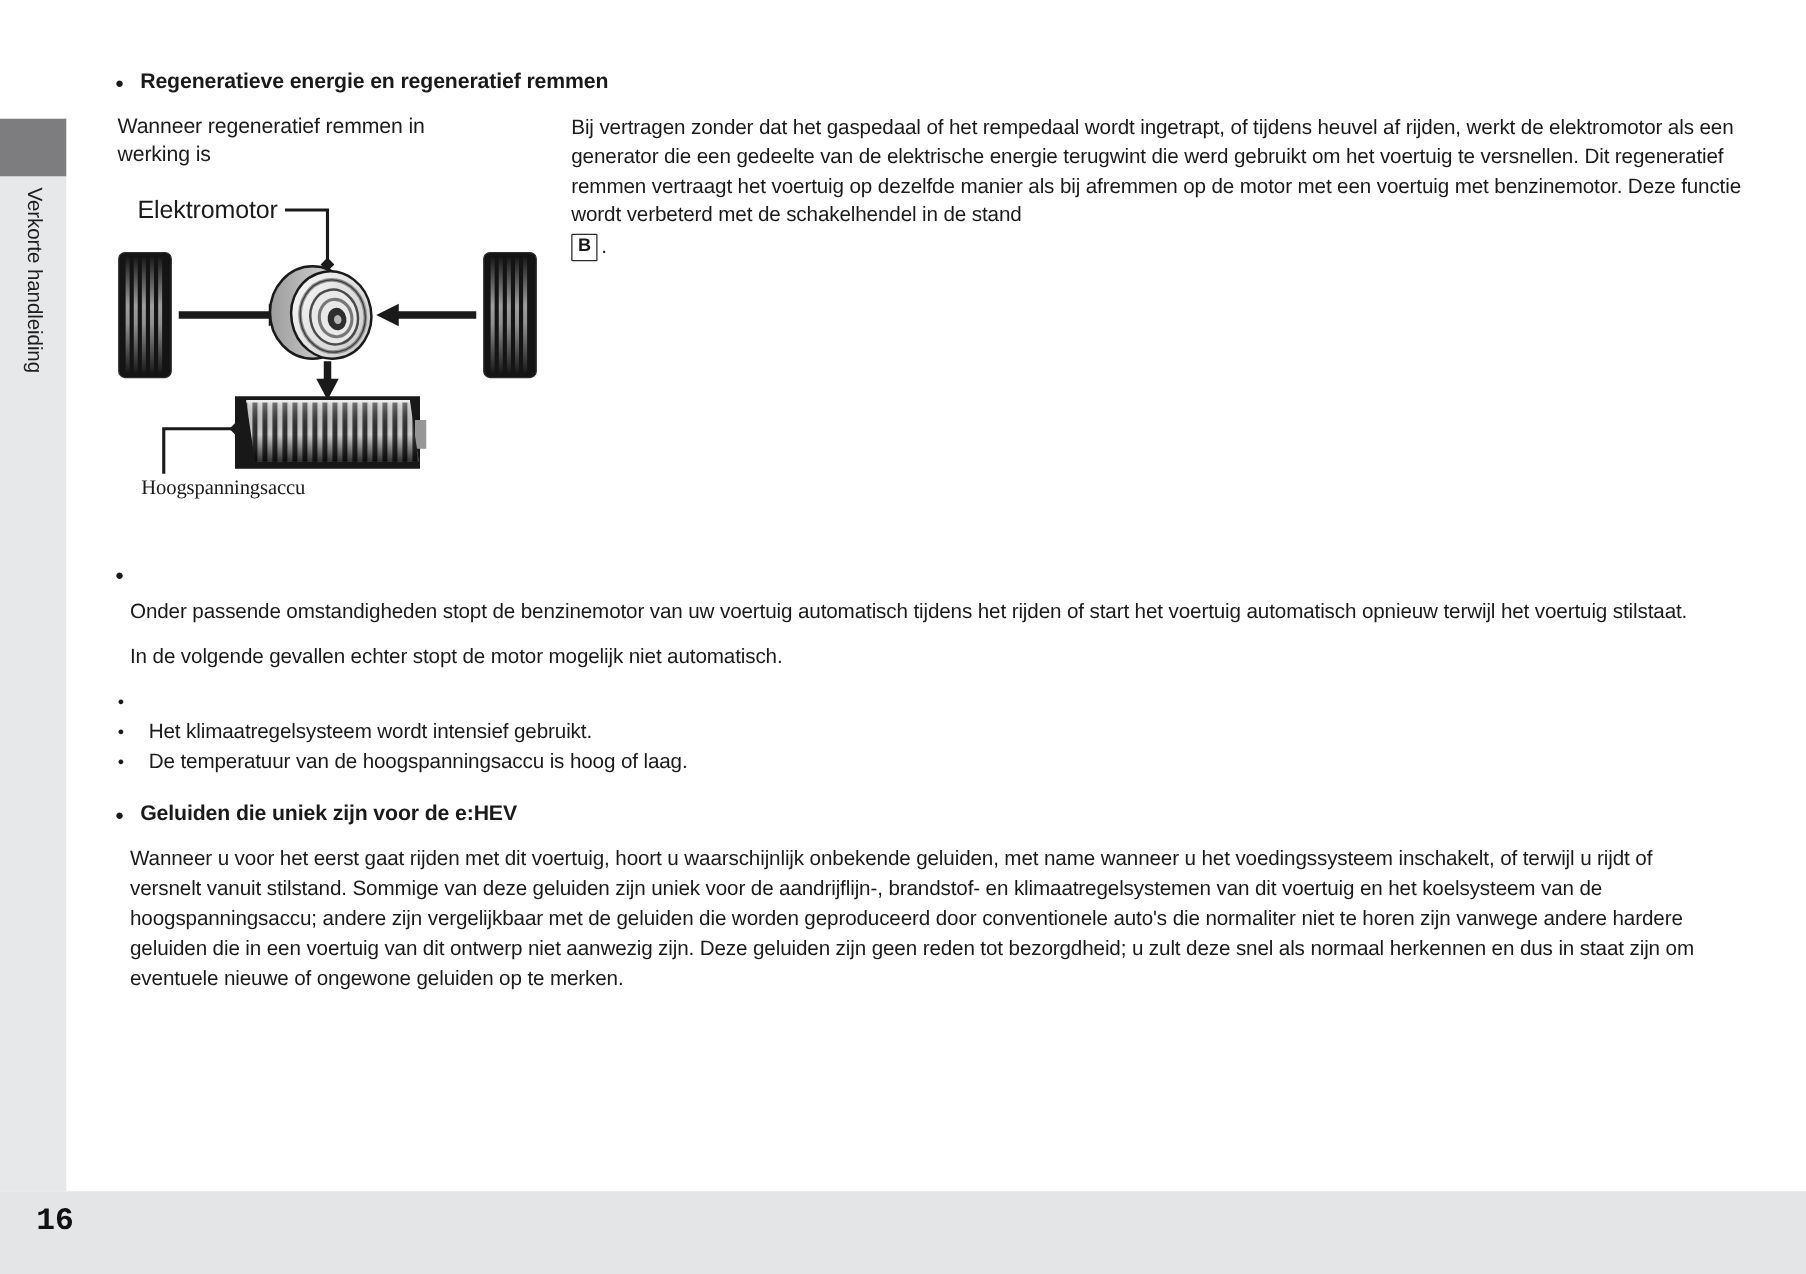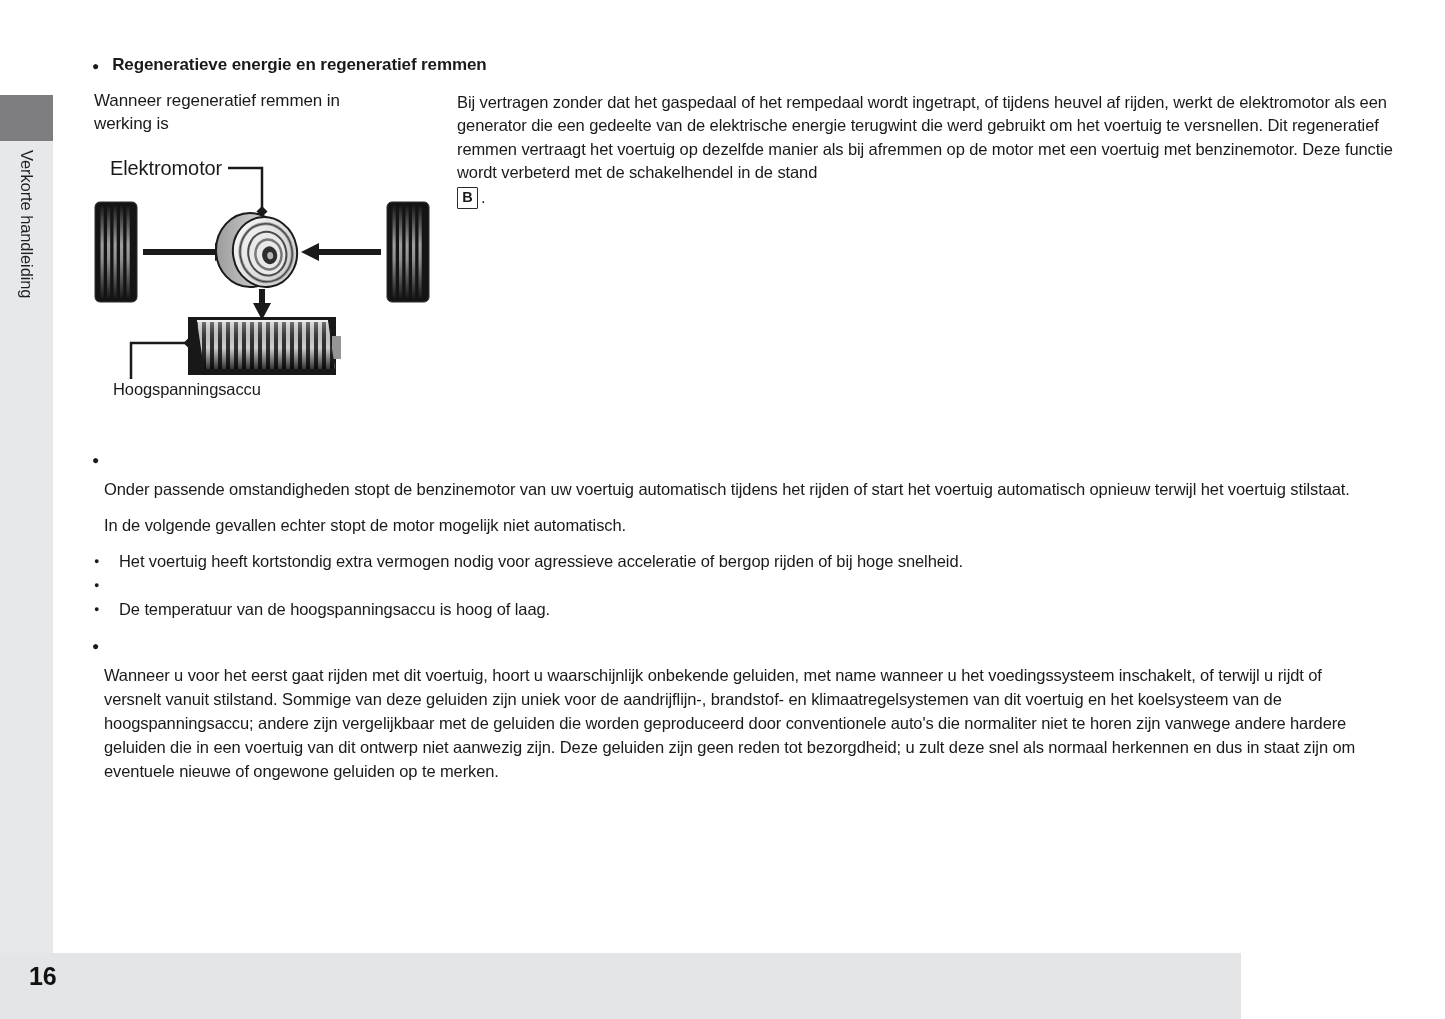--- a/index.html
+++ b/index.html
@@ -12,37 +12,37 @@
 
   
   .side-strip { position:absolute; left:0; top:95px; width:53px; height:858px; background:#e7e8ea; }
   .side-tab   { position:absolute; left:0; top:95px; width:53px; height:46px; background:#7d7d80; }
   .side-label {
     position:absolute; left:17px; top:150px;
     writing-mode:vertical-rl; font-size:16.5px; color:#1f1f1f; white-space:nowrap;
   }
 
   
-  .footer { position:absolute; left:0; top:953px; width:1241px; height:66px; background:#e4e5e7; }
+  .footer { position:absolute; left:0; top:953px; width:1445px; height:66px; background:#e4e5e7;font-family:Liberation Mono, monospace; }
   .footer .pageno { position:absolute; left:29px; top:9px; font-size:25px; font-weight:600; color:#111; }
 
   
   .shead { display:flex; align-items:center; gap:13px; }
   .shead .hbullet { font-size:12px; line-height:1; transform:translateY(1px); }
   .shead .htext { font-size:17px; font-weight:bold;text-align:right; }
 
   .sec1-head { position:absolute; left:92px; top:55px; }
 
   .caption {
     position:absolute; left:94px; top:90px; width:290px;
     font-size:17px; line-height:22.5px;
   }
 
   .motor-label   { position:absolute; left:110px; top:157px; font-size:20px; }
-  .battery-label { position:absolute; left:113px; top:380px; font-size:16.5px; }
+  .battery-label { position:absolute; left:113px; top:380px; font-size:16.5px;font-family:Liberation Serif, serif; }
 
   .diagram { position:absolute; left:85px; top:150px; }
 
   .sec1-body {
     position:absolute; left:457px; top:91px; width:960px;
     font-size:16.5px; line-height:23.3px;
   }
   .sec1-body p { margin:0; }
   .shiftline { display:flex; align-items:center; gap:3px; margin-top:2px; height:23px; }
   .keybox {
@@ -170,35 +170,36 @@
 
   <div class="sec sec2">
     <div class="shead">
       <span class="hbullet">●</span>
     </div>
     <p>Onder passende omstandigheden stopt de benzinemotor van uw voertuig automatisch tijdens het rijden of start het voertuig automatisch opnieuw terwijl het voertuig stilstaat.</p>
     <p>In de volgende gevallen echter stopt de motor mogelijk niet automatisch.</p>
     <ul class="blist">
       <li>
         <span class="dot">●</span>
-        <span>Het voertuig heeft kortstondig extra vermogen nodig voor agressieve acceleratie of bergop rijden of bij hoge snelheid.</span>
       </li>
       <li>
         <span class="dot">●</span>
+        <span>Het klimaatregelsysteem wordt intensief gebruikt.</span>
       </li>
       <li>
         <span class="dot">●</span>
         <span>De temperatuur van de hoogspanningsaccu is hoog of laag.</span>
       </li>
     </ul>
   </div>
 
   <div class="sec sec3">
     <div class="shead">
       <span class="hbullet">●</span>
+      <span class="htext">Geluiden die uniek zijn voor de e:HEV</span>
     </div>
     <p>Wanneer u voor het eerst gaat rijden met dit voertuig, hoort u waarschijnlijk onbekende geluiden, met name wanneer u het voedingssysteem inschakelt, of terwijl u rijdt of versnelt vanuit stilstand. Sommige van deze geluiden zijn uniek voor de aandrijflijn-, brandstof- en klimaatregelsystemen van dit voertuig en het koelsysteem van de hoogspanningsaccu; andere zijn vergelijkbaar met de geluiden die worden geproduceerd door conventionele auto's die normaliter niet te horen zijn vanwege andere hardere geluiden die in een voertuig van dit ontwerp niet aanwezig zijn. Deze geluiden zijn geen reden tot bezorgdheid; u zult deze snel als normaal herkennen en dus in staat zijn om eventuele nieuwe of ongewone geluiden op te merken.</p>
   </div>
 
   <div class="footer">
     <span class="pageno">16</span>
   </div>
 
 </div>
 

